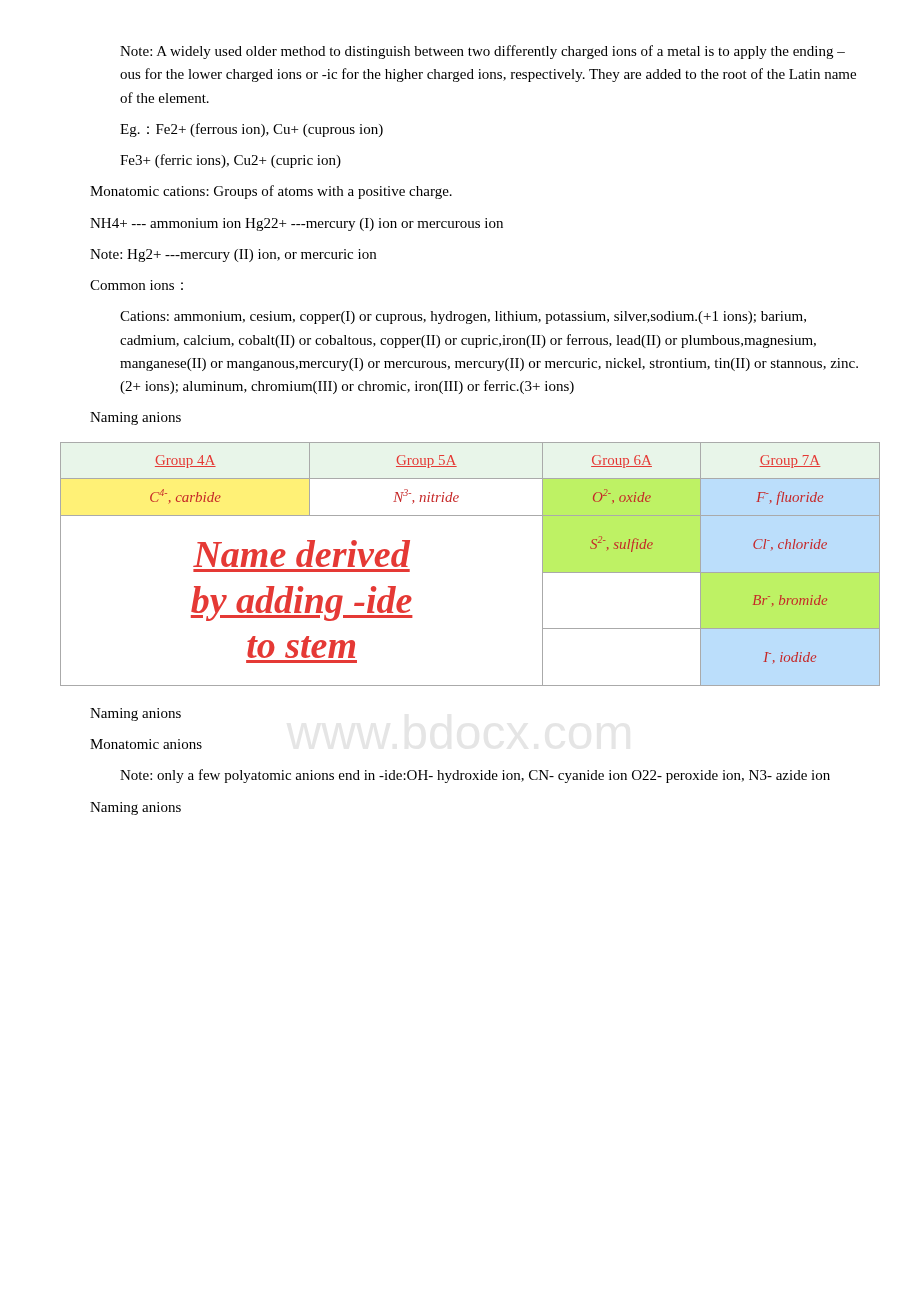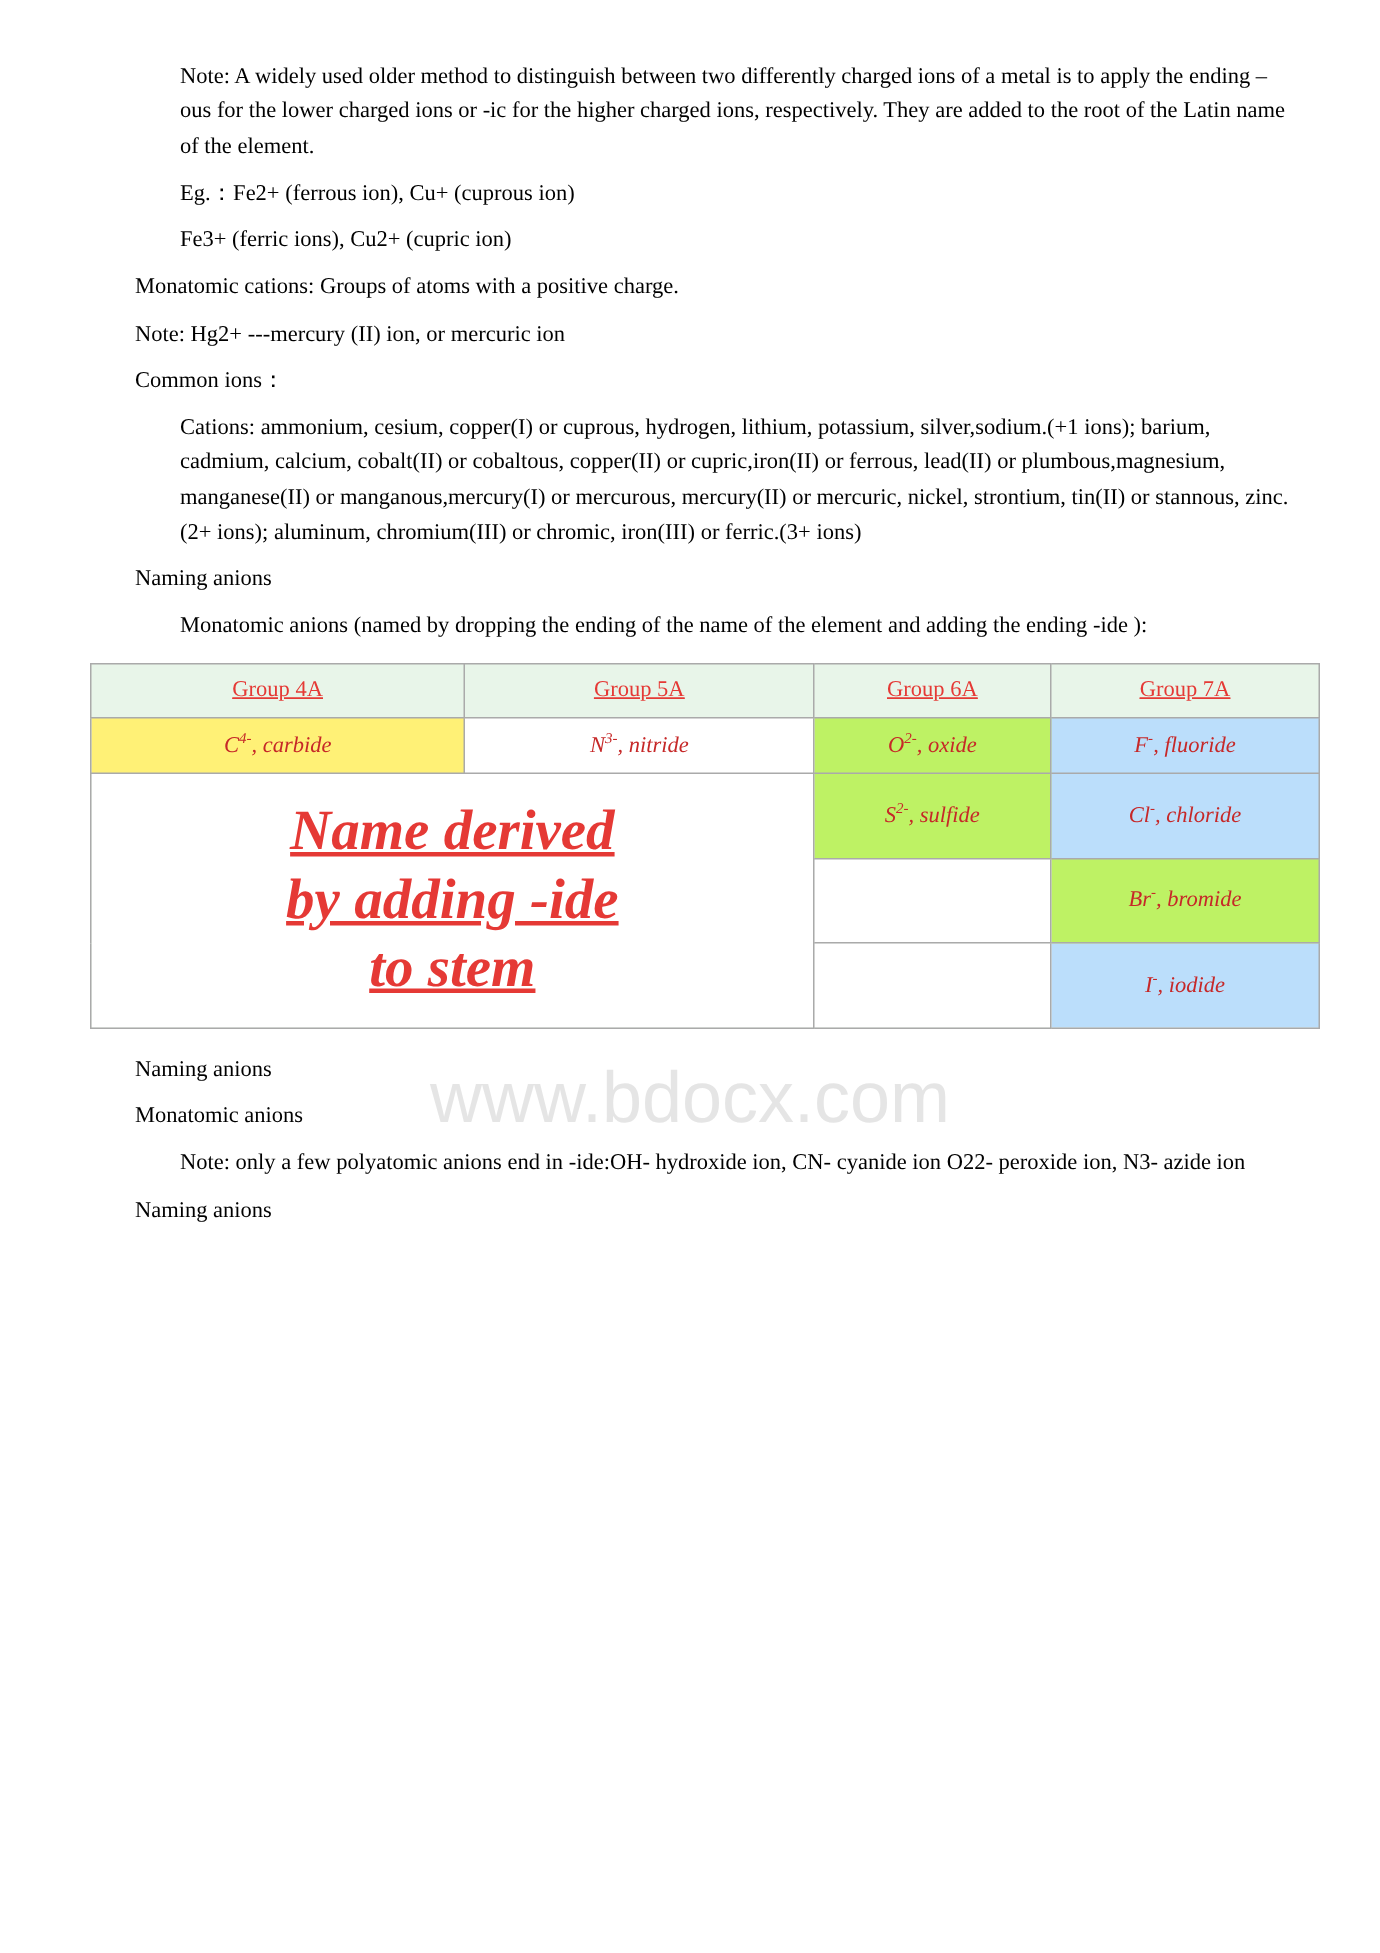--- a/index.html
+++ b/index.html
@@ -88,30 +88,30 @@
 <div>
 
   <p class="indent">Note: A widely used older method to distinguish between two differently charged ions of a metal is to apply the ending –ous for the lower charged ions or -ic for the higher charged ions, respectively. They are added to the root of the Latin name of the element.</p>
 
   <p class="indent">Eg.：Fe2+ (ferrous ion), Cu+ (cuprous ion)</p>
   <p class="indent">Fe3+ (ferric ions), Cu2+ (cupric ion)</p>
 
 
   <p class="indent2">Monatomic cations: Groups of atoms with a positive charge.</p>
 
+  <p class="indent2">NH4+ --- ammonium ion Hg22+ ---mercury (I) ion or mercurous ion</p>
 
   <p class="indent2">Note: Hg2+ ---mercury (II) ion, or mercuric ion</p>
 
   <p class="indent2">Common ions：</p>
 
   <p class="indent">Cations: ammonium, cesium, copper(I) or cuprous, hydrogen, lithium, potassium, silver,sodium.(+1 ions); barium, cadmium, calcium, cobalt(II) or cobaltous, copper(II) or cupric,iron(II) or ferrous, lead(II) or plumbous,magnesium, manganese(II) or manganous,mercury(I) or mercurous, mercury(II) or mercuric, nickel, strontium, tin(II) or stannous, zinc.(2+ ions); aluminum, chromium(III) or chromic, iron(III) or ferric.(3+ ions)</p>
 
   <p class="indent2">Naming anions</p>
 
-  <p class="indent">Monatomic anions (named by dropping the ending of the name of the element and adding the ending -ide ):</p>
 
   <div class="watermark">www.bdocx.com</div>
 
   <table class="anion-table">
     <thead>
       <tr>
         <th>
           <span class="group-label-red">Group 4A</span>
         </th>
         <th>

